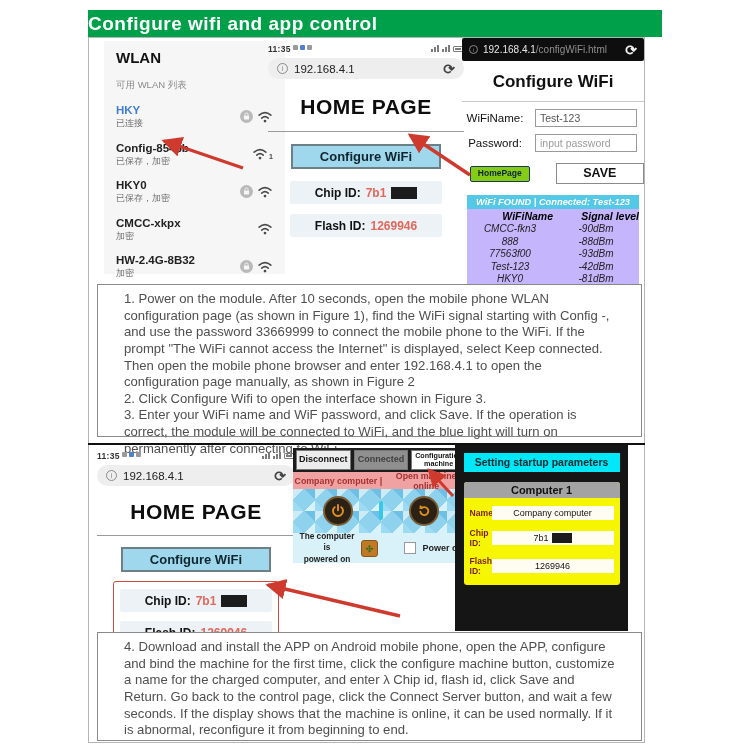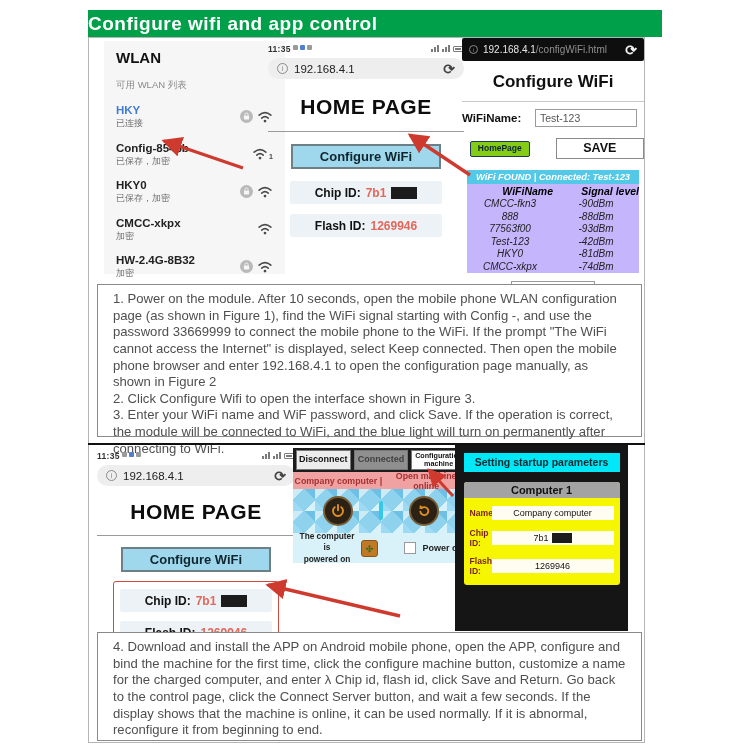--- a/index.html
+++ b/index.html
@@ -86,21 +86,21 @@
   .urlbar-dark {
     height:23px; background:#0e0e0e; display:flex; align-items:center; padding:0 7px; border-radius:2px;
   }
   .urlbar-dark .dot-ic { width:9px; height:9px; border:1px solid #888; border-radius:50%; font-size:6px; color:#888; text-align:center; line-height:8px; }
   .url-host { font-size:10px; color:#e8e8e8; margin-left:5px; }
   .url-path { font-size:10px; color:#8f8f8f; }
   .urlbar-dark .reload-ic { color:#f0f0f0; margin-left:auto; }
   .cfg-title { text-align:center; font-size:17px; font-weight:800; color:#101010; margin-top:11px; }
   .phone3 .thin-hr { margin-top:9px; border-color:#c8c8c8; }
   .form-row { display:flex; align-items:center; margin-top:7px; }
-  .form-label { width:66px; text-align:left; font-size:11.5px; font-weight:bold; color:#111; }
+  .form-label { width:66px; text-align:center; font-size:11.5px; font-weight:normal; color:#111; }
   .form-input {
     width:102px; height:18px; border:1px solid #9a9a9a; margin-left:7px; background:#fff;
     font-size:10.5px; color:#555; padding:0 4px; font-family:"Liberation Sans", sans-serif;
   }
   .form-input::placeholder { color:#9b9b9b; }
   .btn-row3 { display:flex; align-items:center; margin-top:11px; }
   .homepage-btn {
     margin-left:8px; width:62px; height:16px; background:#84cc16; border:1.5px solid #1e3a56;
     border-radius:2px; font-size:8.5px; font-weight:bold; color:#0e2438; text-align:center; line-height:13px;
   }
@@ -117,21 +117,21 @@
   .wt-row > div { text-align:center; font-size:10px; color:#222; line-height:12.5px; }
   .wt-head > div { font-weight:bold; font-size:10.5px; line-height:14px; color:#000;text-align:right; }
   .refresh-btn {
     width:84px; height:21px; margin:8px auto 0; background:#fff; border:1.5px solid #999;
     font-size:12px; font-weight:bold; color:#111; text-align:center; line-height:18px;
   }
 
   
   .instr-box {
     left:97px; width:545px; border:1.5px solid #8a8a8a; background:#fff;
-    padding:6px 15px; font-size:13.1px; color:#4f4f4f; line-height:1.27;
+    padding:6px 26px; font-size:13.1px; color:#4f4f4f; line-height:1.27;
   }
   .instr-1 { top:284px; height:153px; }
   .instr-2 { top:632px; height:109px; }
 
   .section-divider { left:88px; top:443px; width:557px; height:2px; background:#101010; }
 
   
   .phone4 { left:97px; top:448px; width:198px; }
   .phone4 .home-title { margin-top:14px; }
   .phone4 .thin-hr { margin-top:11px; }
@@ -341,20 +341,24 @@
     <span class="dot-ic">i</span>
     <span class="url-host">192.168.4.1</span>
       <span class="url-path">/configWiFi.html</span>
     <span class="reload-ic">⟳</span>
   </div>
   <div class="cfg-title">Configure WiFi</div>
   <div class="thin-hr"></div>
   <div class="form-row">
     <span class="form-label">WiFiName:</span>
     <input class="form-input" type="text" value="Test-123" style="">
+  </div>
+  <div class="form-row">
+    <span class="form-label">Password:</span>
+    <input class="form-input" type="text" placeholder="input password" style="">
   </div>
   <div class="btn-row3">
     <div class="homepage-btn">HomePage</div>
     <div class="save-btn">SAVE</div>
   </div>
   <div class="wifi-table">
     <div class="wifi-found-bar">WiFi FOUND | Connected: Test-123</div>
     <div class="wt-row wt-head">
       <div>WiFiName</div>
       <div>Signal level</div>

